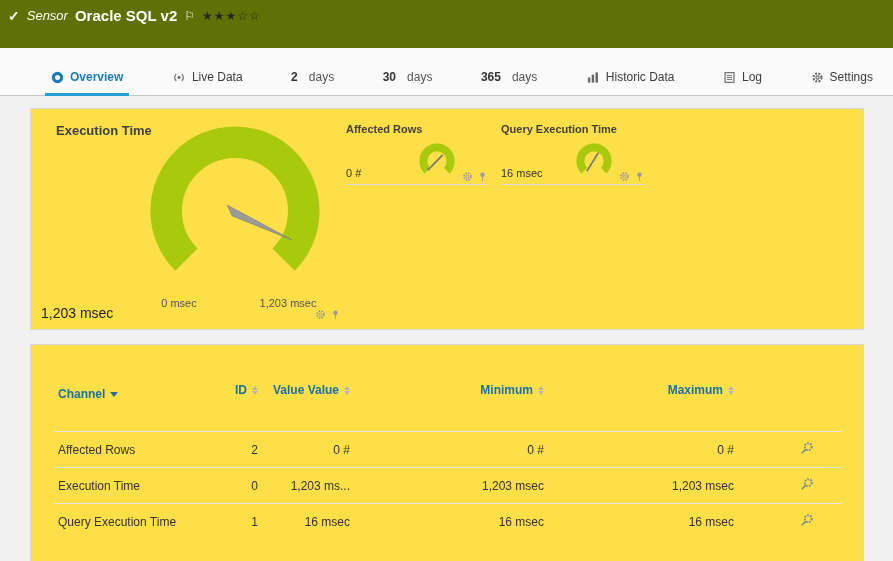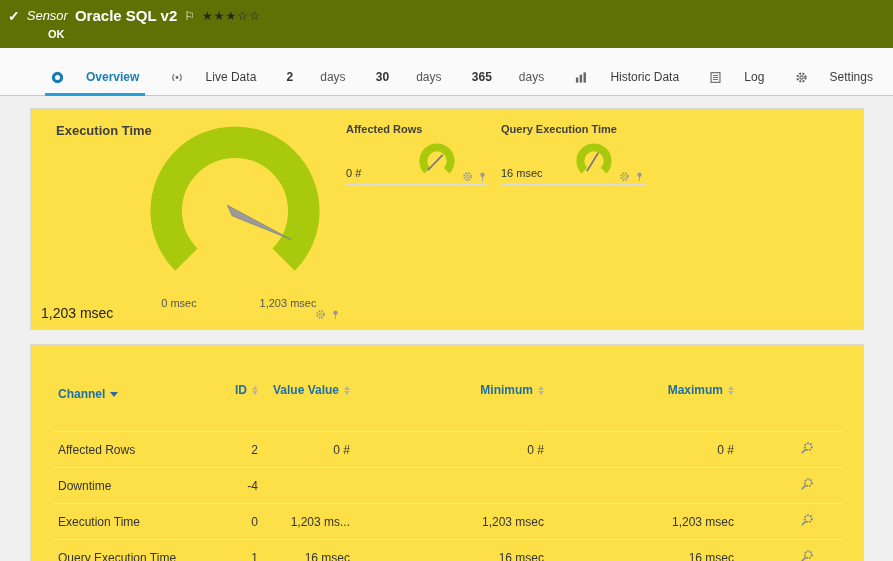--- a/index.html
+++ b/index.html
@@ -13,21 +13,21 @@
   .kind  { font-style:italic; font-size:13px;text-align:right; }
   .sensor-title { font-size:15px; font-weight:bold; }
   .flag { font-size:12px; opacity:.95; cursor:pointer; }
   .stars { font-size:12px; color:#262626; letter-spacing:1px; cursor:pointer; }
   .topbar-line2 { font-size:11px; font-weight:bold; margin:4px 0 0 40px; }
 
   
   .tabs { height:48px; background:#fafafa; border-bottom:1px solid #c8c8c8;
           display:flex; justify-content:space-between; align-items:flex-end;
           padding:0 14px 0 45px; }
-  .tab { display:flex; align-items:center; gap:22px; font-size:12px; color:#3c3c3c;
+  .tab { display:flex; align-items:center; gap:6px; font-size:12px; color:#3c3c3c;
          height:35px; padding:0 6px; cursor:pointer; border-bottom:3px solid transparent;
          margin-bottom:-1px; white-space:nowrap; }
   .tab.active { color:#1b7db5; border-bottom-color:#24a0d8; font-weight:bold; }
   .tab .num { font-weight:bold; color:#333; }
   .tab .unit { color:#555; margin-left:5px; font-weight:normal; }
   .tab svg { display:block; }
 
   
   .content { position:relative; height:464px; }
   .panel { position:absolute; left:30px; width:834px; background:#fde047; border:1px solid #d8d8d8; }
@@ -76,23 +76,20 @@
 </head>
 <body>
 
 <header class="topbar">
   <div class="topbar-line1">
     <span class="check">✓</span>
     <span class="kind">Sensor</span>
     <span class="sensor-title">Oracle SQL v2</span>
     <span class="flag">⚐</span>
     <span class="stars"><span>★★★</span><span>☆☆</span></span>
-  </div>
-  <div class="topbar-line2">
-    <span>OK</span>
   </div>
 </header>
 
 <nav class="tabs">
   <div class="tab active">
     <svg width="13" height="13" viewBox="0 0 14 14">
         <circle cx="7" cy="7" r="4.4" fill="none" stroke="#1b7db5" stroke-width="3.4"></circle>
       </svg>
     <span>Overview</span>
   </div>
@@ -253,31 +250,20 @@
           <td>2</td>
           <td>0 #</td>
           <td>0 #</td>
           <td>0 #</td>
           <td class="icon-cell"><svg class="ic2" viewBox="0 0 16 16">
                 <circle cx="9.5" cy="6.5" r="4" fill="none" stroke="#7a8a94" stroke-width="2.2" stroke-dasharray="2 1.4"></circle>
                 <line x1="2" y1="14" x2="6.6" y2="9.4" stroke="#7a8a94" stroke-width="1.8"></line>
               </svg></td>
         </tr>
         <tr>
-          <td class="ch">Downtime</td>
-          <td>-4</td>
-          <td></td>
-          <td></td>
-          <td></td>
-          <td class="icon-cell"><svg class="ic2" viewBox="0 0 16 16">
-                <circle cx="9.5" cy="6.5" r="4" fill="none" stroke="#7a8a94" stroke-width="2.2" stroke-dasharray="2 1.4"></circle>
-                <line x1="2" y1="14" x2="6.6" y2="9.4" stroke="#7a8a94" stroke-width="1.8"></line>
-              </svg></td>
-        </tr>
-        <tr>
           <td class="ch">Execution Time</td>
           <td>0</td>
           <td>1,203 ms...</td>
           <td>1,203 msec</td>
           <td>1,203 msec</td>
           <td class="icon-cell"><svg class="ic2" viewBox="0 0 16 16">
                 <circle cx="9.5" cy="6.5" r="4" fill="none" stroke="#7a8a94" stroke-width="2.2" stroke-dasharray="2 1.4"></circle>
                 <line x1="2" y1="14" x2="6.6" y2="9.4" stroke="#7a8a94" stroke-width="1.8"></line>
               </svg></td>
         </tr>

